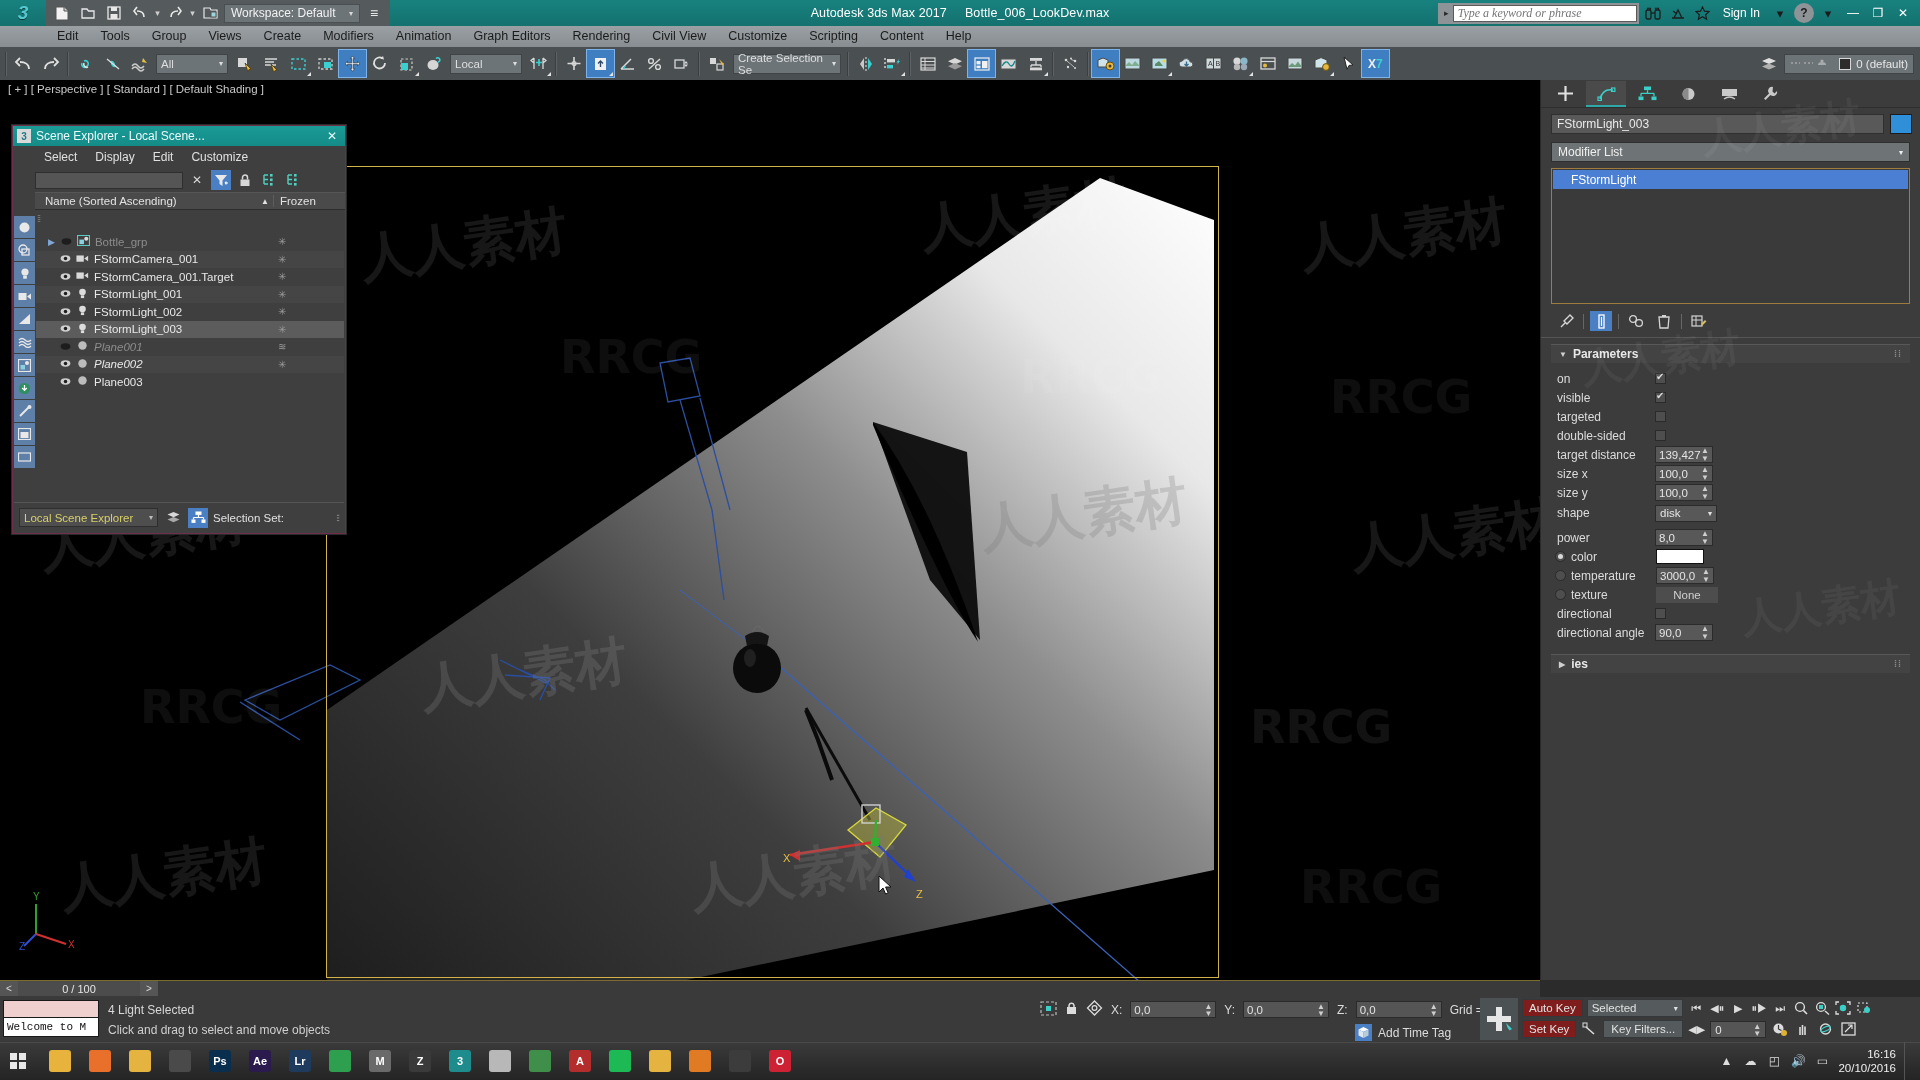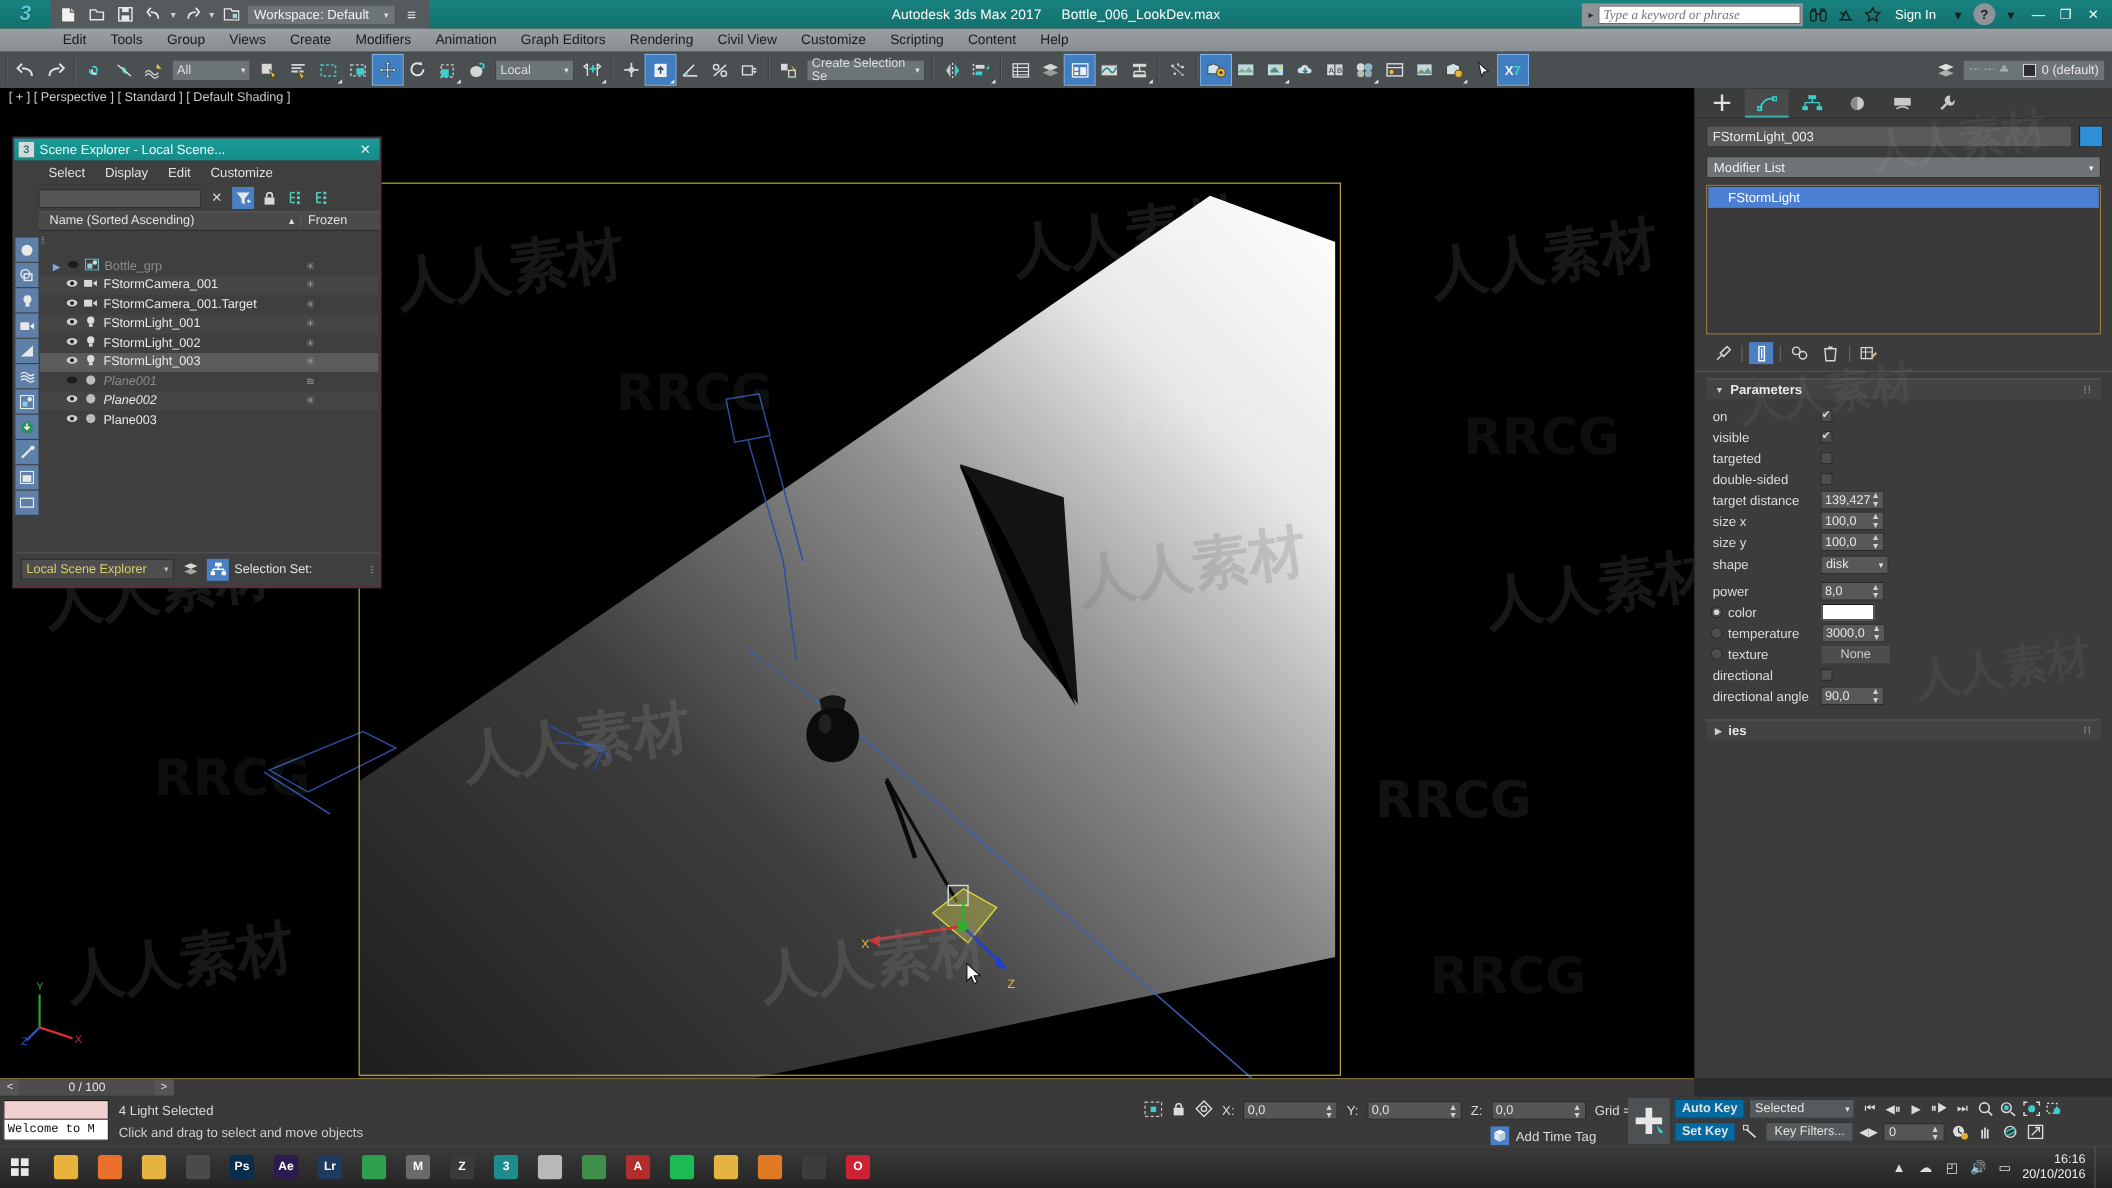--- a/index.html
+++ b/index.html
@@ -280,22 +280,22 @@
   .addtimetag {
     position:absolute; left:1355px; top:1024px; display:flex; align-items:center; gap:6px; font-size:12px; color:#dcdcdc;
   }
   .att-ico { width:17px;height:17px;background:#4a7fc4; display:flex;align-items:center;justify-content:center; color:#fff; font-size:10px;}
   .key-area { position:absolute; left:1480px; top:998px; display:flex; align-items:flex-start; gap:4px;}
   .bigplus {
     width:38px;height:42px;background:#4c5154; display:flex;align-items:center;justify-content:center;
     color:#e6e6e6; font-size:26px; font-weight:300;
   }
   .keycol { display:flex; flex-direction:column; gap:3px; padding-top:1px;}
-  .keybtn { height:18px; background:#0369a1; border:1px solid #34383a; color:#e2e2e2; font-size:11.5px;
-            padding:0 6px; display:flex;align-items:center;font-weight:bold; }
+  .keybtn { height:18px; background:#7f1d1d; border:1px solid #34383a; color:#e2e2e2; font-size:11.5px;
+            padding:0 6px; display:flex;align-items:center; }
   .selcombo { width:96px;height:18px;background:#555a5c;border:1px solid #34383a; display:flex;align-items:center;
               padding:0 4px; font-size:11.5px; color:#e2e2e2;}
   .selcombo .arw{margin-left:auto;font-size:8px;}
   .navrow { display:flex; align-items:center; gap:2px;}
   .nvb { width:19px;height:18px; display:flex;align-items:center;justify-content:center; color:#dcdcdc; font-size:11px; cursor:pointer;}
   .keyfilters { width:80px;height:18px;background:#555a5c;border:1px solid #34383a;
                 display:flex;align-items:center;justify-content:center; font-size:11.5px; color:#e2e2e2;}
   .framefield { width:56px;height:17px;background:#555;border:1px solid #2b2b2b;display:flex;align-items:center;
                 padding:0 4px; font-size:11.5px;color:#e2e2e2;}
 

